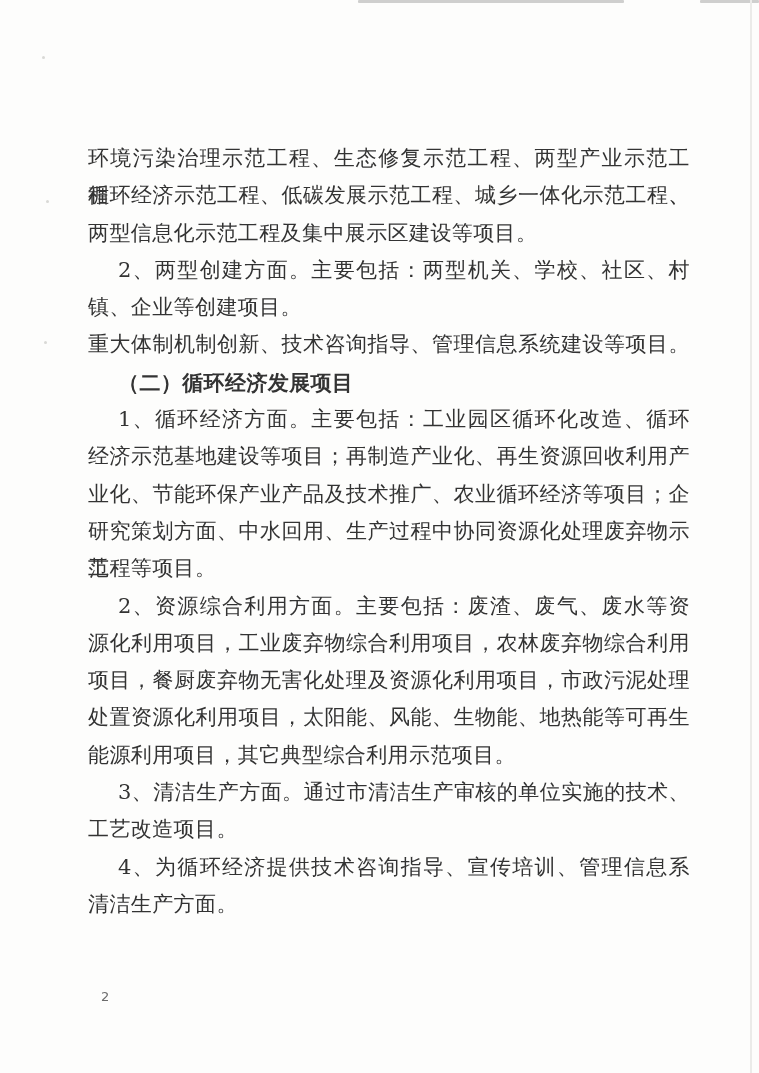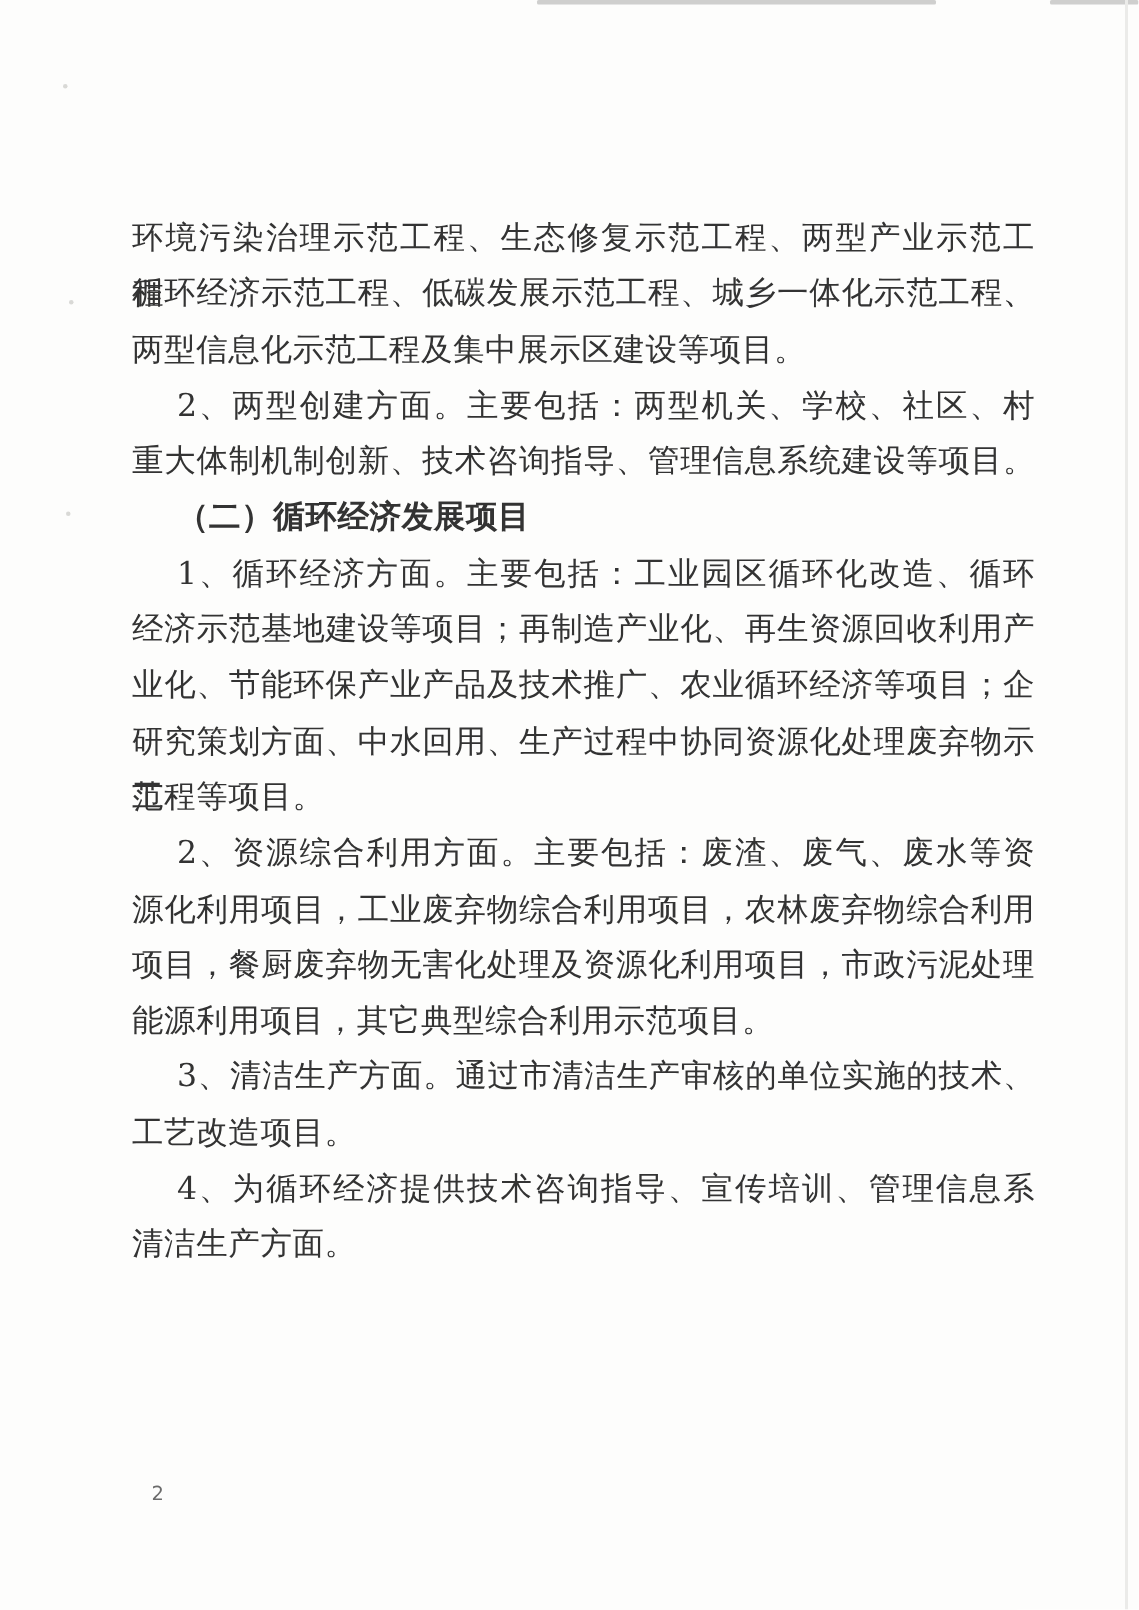--- a/index.html
+++ b/index.html
@@ -69,21 +69,20 @@
   }
   .line.j {
     white-space: normal;
     text-align-last: justify;
   }
   .line.ind {
     padding-left: 30px;
   }
   .line.b {
     font-weight: bold;
-    font-family: Liberation Serif, serif;
   }
   .pagenum {
     position: absolute;
     left: 101px;
     top: 989px;
     font-size: 13px;
     line-height: 16px;
     color: #6b6b6b;
     font-family: "DejaVu Sans", sans-serif;
   }
@@ -97,30 +96,32 @@
   <div class="edge-right"></div>
   <div class="speck s1"></div>
   <div class="speck s2"></div>
   <div class="speck s3"></div>
 
   <div class="textblock" id="textblock">
       <div class="line j">环境污染治理示范工程、生态修复示范工程、两型产业示范工程、</div>
       <div class="line j">循环经济示范工程、低碳发展示范工程、城乡一体化示范工程、</div>
       <div class="line">两型信息化示范工程及集中展示区建设等项目。</div>
       <div class="line j ind">2、两型创建方面。主要包括：两型机关、学校、社区、村</div>
+      <div class="line">镇、企业等创建项目。</div>
       <div class="line j">重大体制机制创新、技术咨询指导、管理信息系统建设等项目。</div>
       <div class="line ind b">（二）循环经济发展项目</div>
       <div class="line j ind">1、循环经济方面。主要包括：工业园区循环化改造、循环</div>
       <div class="line j">经济示范基地建设等项目；再制造产业化、再生资源回收利用产</div>
       <div class="line j">业化、节能环保产业产品及技术推广、农业循环经济等项目；企</div>
       <div class="line j">研究策划方面、中水回用、生产过程中协同资源化处理废弃物示范</div>
       <div class="line">工程等项目。</div>
       <div class="line j ind">2、资源综合利用方面。主要包括：废渣、废气、废水等资</div>
       <div class="line j">源化利用项目，工业废弃物综合利用项目，农林废弃物综合利用</div>
       <div class="line j">项目，餐厨废弃物无害化处理及资源化利用项目，市政污泥处理</div>
+      <div class="line j">处置资源化利用项目，太阳能、风能、生物能、地热能等可再生</div>
       <div class="line">能源利用项目，其它典型综合利用示范项目。</div>
       <div class="line j ind">3、清洁生产方面。通过市清洁生产审核的单位实施的技术、</div>
       <div class="line">工艺改造项目。</div>
       <div class="line j ind">4、为循环经济提供技术咨询指导、宣传培训、管理信息系</div>
       <div class="line">清洁生产方面。</div>
     </div>
 
   <div class="pagenum">2</div>
 </div>
 

